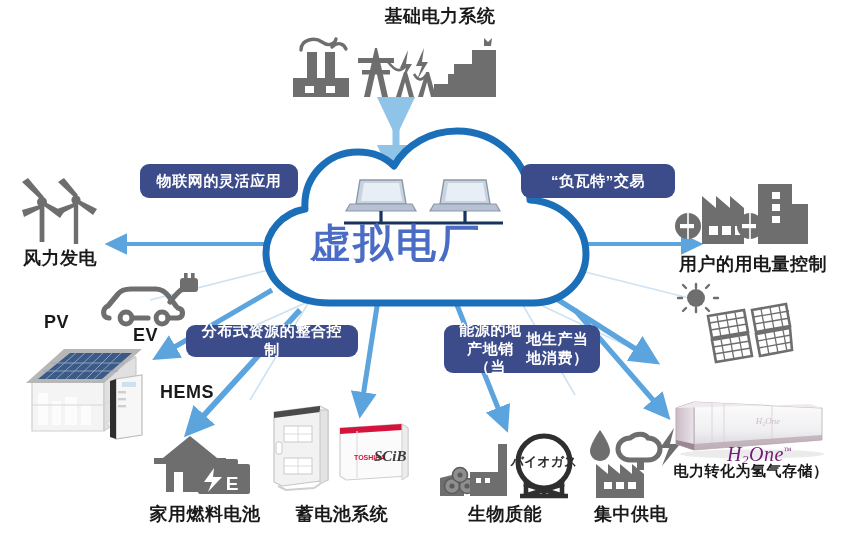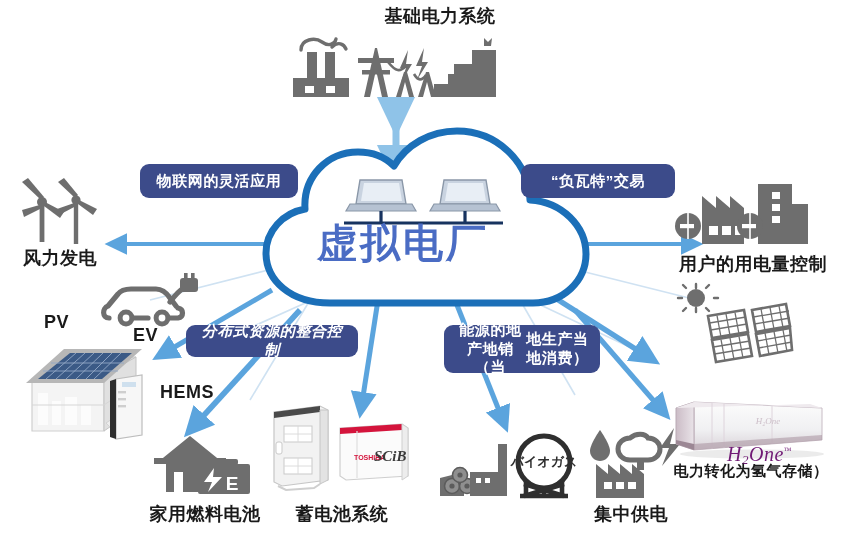--- a/index.html
+++ b/index.html
@@ -171,21 +171,21 @@
       </g>
 
       <g stroke="#17335f" stroke-width="3.2" fill="none">
         <path d="M41,35 L41,47"></path>
         <path d="M125,35 L125,47"></path>
         <path d="M4,47 L163,47"></path>
       </g>
     </g>
   </svg>
 
-  <div id="vpp-title" style="left:317px;top:216px;">虚拟电厂</div>
+  <div id="vpp-title" style="left:310px;top:216px;">虚拟电厂</div>
 
   <div class="lbl lbl-18 center" style="left:345px;top:6px;width:190px;">基础电力系统</div>
 
   <svg class="abs" style="left:288px;top:28px;" width="215" height="80" viewBox="0 0 215 80">
     <g fill="#6e6e6e">
 
       <g fill="none" stroke="#6e6e6e" stroke-width="3.4" stroke-linecap="round">
         <path d="M13,22 C13,11 27,9 34,14 C41,19 47,16 48,11"></path>
         <path d="M44,19 C50,13 56,16 58,21"></path>
       </g>
@@ -216,21 +216,21 @@
       <rect x="166" y="36" width="22" height="33"></rect>
       <rect x="184" y="22" width="24" height="47"></rect>
       <rect x="146" y="56" width="16" height="13"></rect>
     </g>
   </svg>
 
   <div class="pill" style="left:140px;top:164px;width:158px;height:34px;border-radius:9px;">物联网的灵活应用</div>
 
   <div class="pill" style="left:521px;top:164px;width:154px;height:34px;text-align:right;">“负瓦特”交易</div>
 
-  <div class="pill" style="left:186px;top:325px;width:172px;height:32px;font-style:italic;">分布式资源的整合控制</div>
+  <div class="pill" style="left:186px;top:325px;width:172px;height:32px;">分布式资源的整合控制</div>
 
   <div class="pill" style="left:444px;top:325px;width:156px;height:48px;">
     <span>能源的地产地销（当</span>
     <span>地生产当地消费）</span>
   </div>
 
   <svg class="abs" style="left:10px;top:180px;" width="96" height="66" viewBox="0 0 96 66">
     <g fill="#6e6e6e">
 
       <g transform="translate(32,22)">
@@ -394,20 +394,21 @@
         <path d="M86,53 L86,68"></path>
         <path d="M104,58 L104,68"></path>
         <path d="M122,53 L122,68"></path>
         <path d="M80,68 L128,68"></path>
         <path d="M84,56 L124,68"></path>
         <path d="M124,56 L84,68"></path>
       </g>
       <text class="biogas-word" x="104" y="38" font-size="13" text-anchor="middle">バイオガス</text>
     </g>
   </svg>
+  <div class="lbl lbl-18 center" style="left:447px;top:504px;width:116px;">生物质能</div>
 
   <svg class="abs" style="left:578px;top:424px;" width="104" height="76" viewBox="0 0 104 76">
     <g fill="#6e6e6e">
 
       <path d="M22,6 C22,6 12,20 12,27 C12,33 17,37 22,37 C27,37 32,33 32,27 C32,20 22,6 22,6 Z"></path>
 
       <path d="M52,14 C45,14 40,19 40,25 C40,31 45,36 52,36 L70,36 C77,36 82,31 82,25 C82,19 77,14 70,14 C67,9 58,9 52,14 Z" fill="none" stroke="#6e6e6e" stroke-width="5"></path>
       <path d="M59,34 L59,46 L66,46 L66,34 Z"></path>
 
       <path d="M96,4 L82,24 L91,24 L84,42 L102,20 L92,20 Z"></path>

